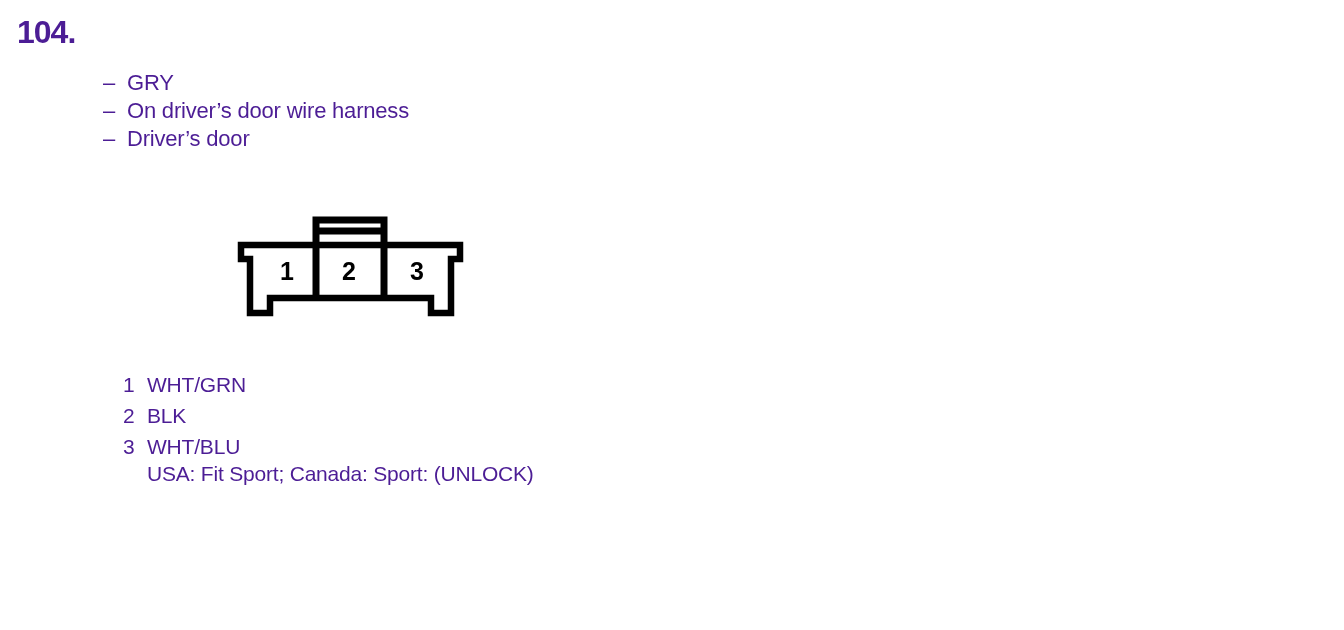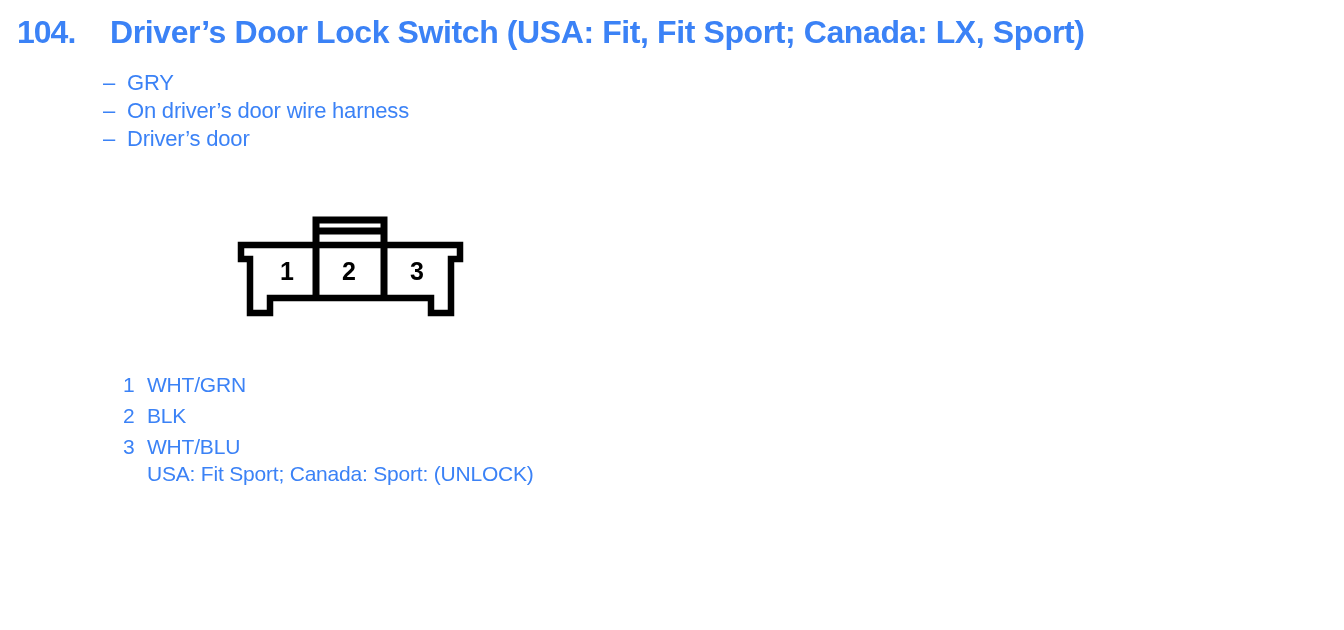--- a/index.html
+++ b/index.html
@@ -1,21 +1,21 @@
 <!DOCTYPE html>
 <html><head>
 <meta charset="utf-8">
 <style>
   html, body { margin: 0; padding: 0; background: #ffffff; }
   .page {
     position: relative;
     width: 1344px;
     height: 630px;
     background: #ffffff;
-    color: #3b82f6;
+    color: #4c1d95;
     font-family: "Liberation Sans", sans-serif;
     overflow: hidden;
   }
 
   
   .title {
     position: absolute;
     left: 17px;
     top: 15px;
     right: 6px;
@@ -71,21 +71,20 @@
   .pin-group { position: relative; padding-left: 24px; margin-bottom: 4px; white-space: nowrap; }
   .pin-num { position: absolute; left: 0; top: 0; }
 </style>
 </head>
 <body>
 
 <div class="page">
 
   <div class="title">
     <span class="title-num">104.</span>
-    <span class="title-text">Driver’s Door Lock Switch (USA: Fit, Fit Sport; Canada: LX, Sport)</span>
   </div>
 
   <div class="notes">
     <div class="note-row">
       <span class="note-dash">–</span><span>GRY</span>
     </div>
     <div class="note-row">
       <span class="note-dash">–</span><span>On driver’s door wire harness</span>
     </div>
     <div class="note-row">

